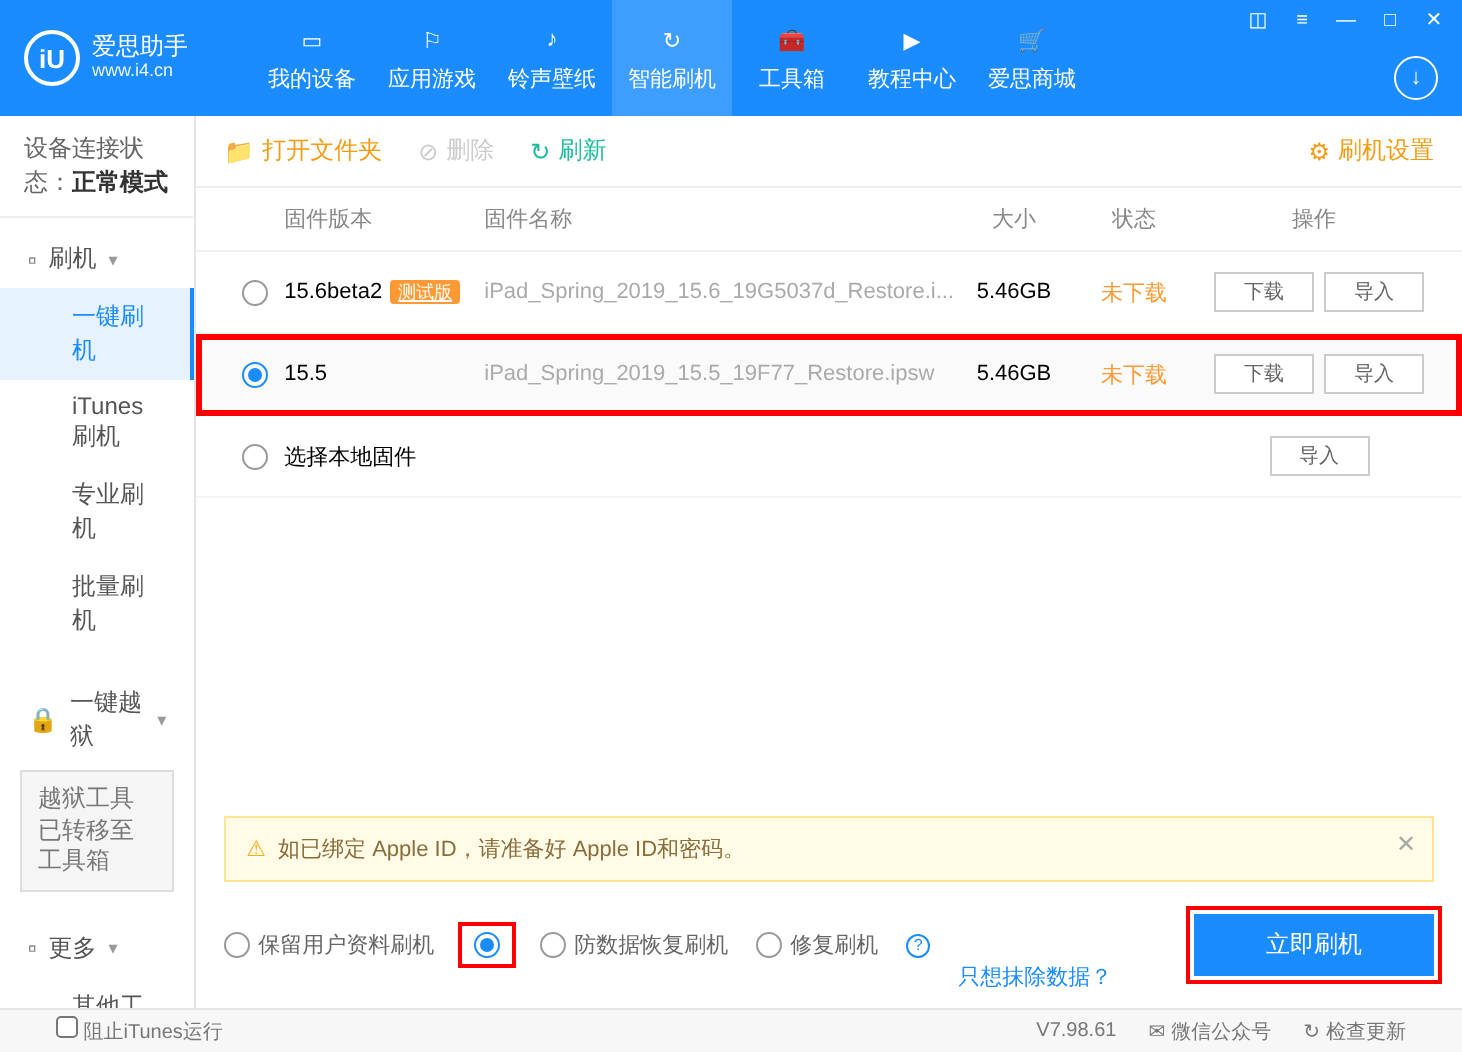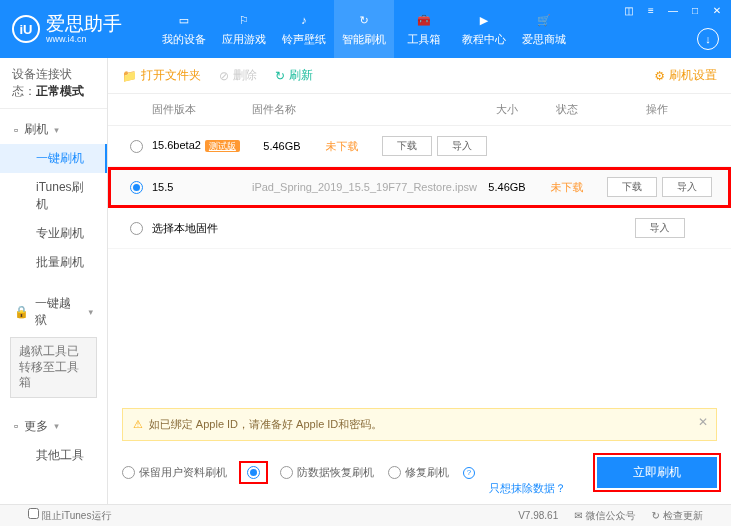--- a/index.html
+++ b/index.html
@@ -2,21 +2,21 @@
 <html><head>
 <meta charset="utf-8">
 <style>
 * { margin: 0; padding: 0; box-sizing: border-box; font-family: "Microsoft YaHei", sans-serif; }
 body { width: 731px; height: 526px; overflow: hidden; background: #fff; }
 
 .header { height: 58px; background: #1a8cff; display: flex; color: #fff; }
 .logo-area { display: flex; align-items: center; padding: 0 12px; }
 .logo-circle { width: 28px; height: 28px; border: 2px solid #fff; border-radius: 50%; display: flex; align-items: center; justify-content: center; font-size: 13px; font-weight: bold; margin-right: 6px; }
 .brand { display: flex; flex-direction: column; line-height: 1.1; }
-.brand-name { font-size: 19px; }
+.brand-name { font-size: 12px; }
 .brand-url { font-size: 9px; opacity: .9; }
 .nav { display: flex; margin-left: 20px; }
 .nav-item { width: 60px; display: flex; flex-direction: column; align-items: center; justify-content: center; font-size: 11px; cursor: pointer; }
 .nav-item.active { background: #3d9eff; }
 .nav-icon { width: 18px; height: 18px; margin-bottom: 3px; display: flex; align-items: center; justify-content: center; }
 .window-controls { position: absolute; right: 6px; top: 4px; display: flex; gap: 6px; }
 .win-btn { width: 16px; height: 12px; cursor: pointer; color: #fff; font-size: 10px; display: flex; align-items: center; justify-content: center; }
 .down-circle { position: absolute; right: 12px; top: 28px; width: 22px; height: 22px; border: 1.5px solid #fff; border-radius: 50%; display: flex; align-items: center; justify-content: center; font-size: 11px; cursor: pointer; }
 
 .body { display: flex; height: calc(100% - 58px - 22px); }
@@ -185,20 +185,21 @@
       <div class="col-size">大小</div>
       <div class="col-status">状态</div>
       <div class="col-ops">操作</div>
     </div>
 
     <div class="fw-row">
       <div class="radio">
           <div class="radio-circ"></div>
         </div>
       <div class="col-ver"><span>15.6beta2</span><span class="tag">测试版</span></div>
+      <div class="col-name name-text">iPad_Spring_2019_15.6_19G5037d_Restore.i...</div>
       <div class="col-size">5.46GB</div>
       <div class="col-status status-text">未下载</div>
       <div class="col-ops"><button class="mini-btn">下载</button><button class="mini-btn">导入</button></div>
     </div>
 
     <div class="fw-row highlight">
       <div class="radio">
           <div class="radio-circ checked"></div>
         </div>
       <div class="col-ver"><span>15.5</span></div>

